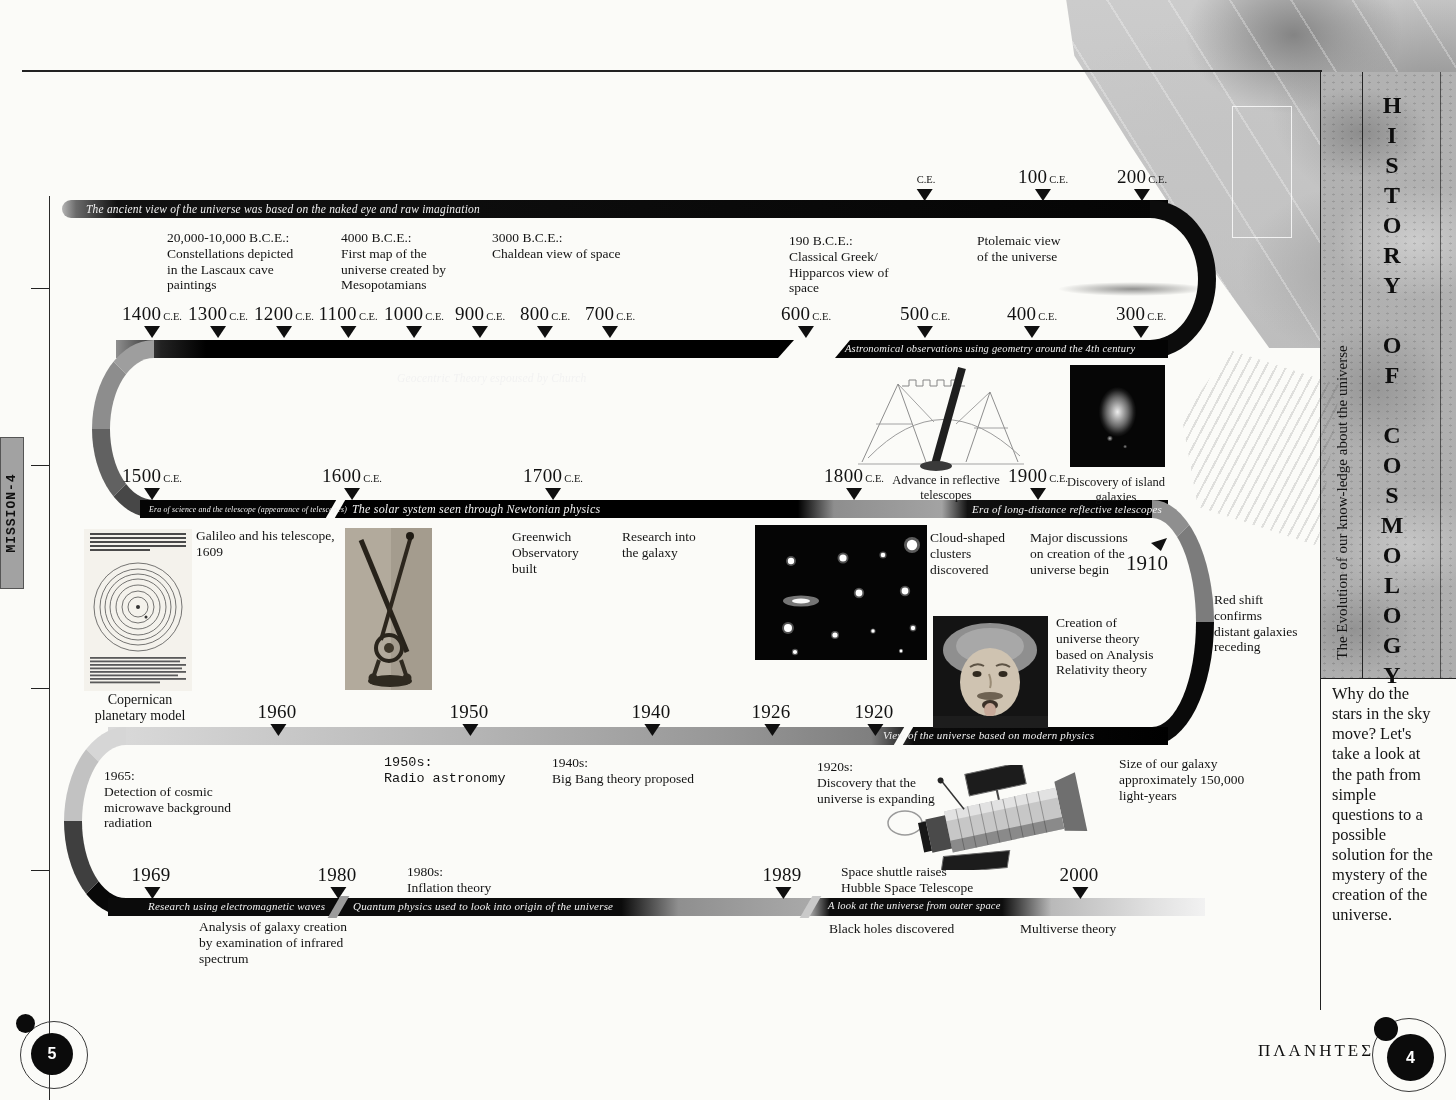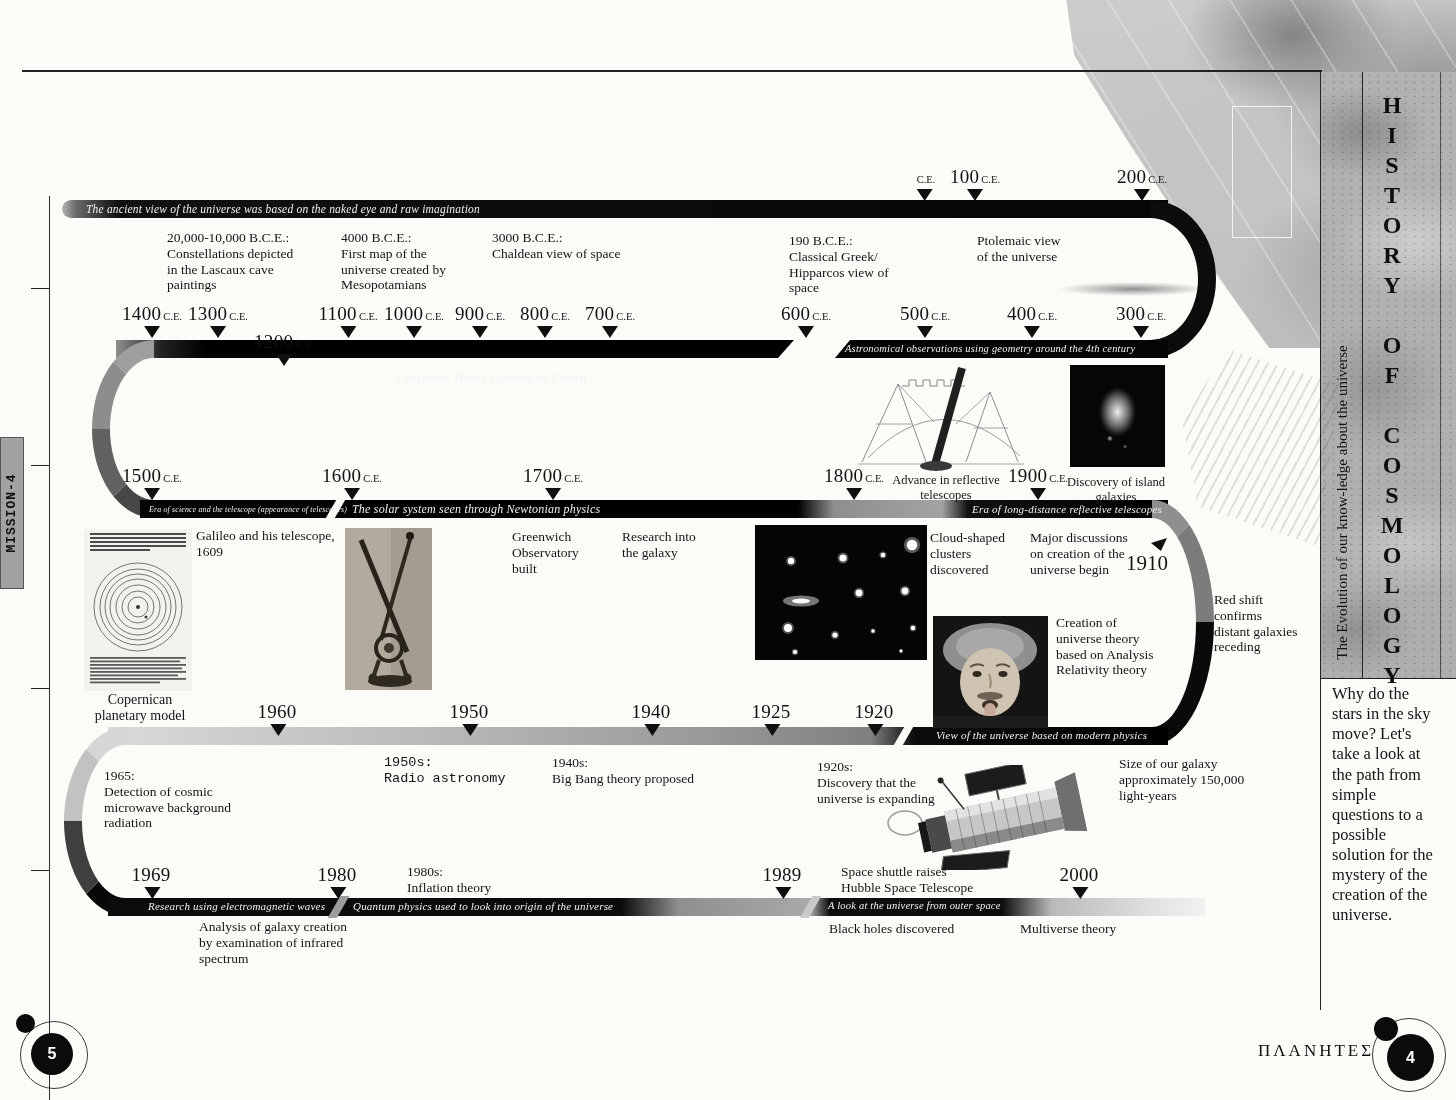--- a/index.html
+++ b/index.html
@@ -123,50 +123,50 @@
   <div class="slash" style="left:899px;top:725px;background:#fbfbf8;"></div>
   <div class="slash" style="left:334px;top:896px;background:#9c9c9c;"></div>
   <div class="slash" style="left:806px;top:896px;background:#c9c9c9;"></div>
 
   <span class="bl" style="left:86px;top:203px;">The ancient view of the universe was based on the naked eye and raw imagination</span>
   <span class="bl" style="left:397px;top:342px;margin-top:30px;">Geocentric Theory espoused by Church</span>
   <span class="bl" style="left:845px;top:343px;font-size:10.5px;">Astronomical observations using geometry around the 4th century</span>
   <span class="bl" style="left:149px;top:504px;font-size:8.5px;transform:scaleX(.92);transform-origin:left;">Era of science and the telescope (appearance of telescopes)</span>
   <span class="bl" style="left:352px;top:502px;font-size:12px;">The solar system seen through Newtonian physics</span>
   <span class="bl" style="left:972px;top:503px;font-size:11px;">Era of long-distance reflective telescopes</span>
-  <span class="bl" style="left:936px;top:729px;font-size:11px;text-align:right;">View of the universe based on modern physics</span>
+  <span class="bl" style="left:883px;top:729px;font-size:11px;text-align:right;">View of the universe based on modern physics</span>
   <span class="bl" style="left:148px;top:900px;font-size:11px;">Research using electromagnetic waves</span>
   <span class="bl" style="left:353px;top:900px;font-size:11px;">Quantum physics used to look into origin of the universe</span>
   <span class="bl" style="left:828px;top:900px;font-size:10.5px;">A look at the universe from outer space</span>
 
   <div id="timeline-layer">
       <div class="marker" style="left: 925px; top: 166px;"><span class="yr"></span><span class="ce">C.E.</span><i class="tri"></i></div>
-      <div class="marker" style="left: 975px; top: 166px;"><span class="yr">100</span><span class="ce">C.E.</span><i class="tri"></i></div>
+      <div class="marker" style="left: 1043px; top: 166px;"><span class="yr">100</span><span class="ce">C.E.</span><i class="tri"></i></div>
       <div class="marker" style="left: 1142px; top: 166px;"><span class="yr">200</span><span class="ce">C.E.</span><i class="tri"></i></div>
       <div class="marker" style="left: 152px; top: 303px;"><span class="yr">1400</span><span class="ce">C.E.</span><i class="tri"></i></div>
       <div class="marker" style="left: 218px; top: 303px;"><span class="yr">1300</span><span class="ce">C.E.</span><i class="tri"></i></div>
-      <div class="marker" style="left: 284px; top: 303px; margin-top: 28px;"><span class="yr">1200</span><span class="ce">C.E.</span><i class="tri"></i></div>
+      <div class="marker" style="left: 284px; top: 303px;"><span class="yr">1200</span><span class="ce">C.E.</span><i class="tri"></i></div>
       <div class="marker" style="left: 348px; top: 303px;"><span class="yr">1100</span><span class="ce">C.E.</span><i class="tri"></i></div>
       <div class="marker" style="left: 414px; top: 303px;"><span class="yr">1000</span><span class="ce">C.E.</span><i class="tri"></i></div>
       <div class="marker" style="left: 480px; top: 303px;"><span class="yr">900</span><span class="ce">C.E.</span><i class="tri"></i></div>
       <div class="marker" style="left: 545px; top: 303px;"><span class="yr">800</span><span class="ce">C.E.</span><i class="tri"></i></div>
       <div class="marker" style="left: 610px; top: 303px;"><span class="yr">700</span><span class="ce">C.E.</span><i class="tri"></i></div>
       <div class="marker" style="left: 806px; top: 303px;"><span class="yr">600</span><span class="ce">C.E.</span><i class="tri"></i></div>
       <div class="marker" style="left: 925px; top: 303px;"><span class="yr">500</span><span class="ce">C.E.</span><i class="tri"></i></div>
       <div class="marker" style="left: 1032px; top: 303px;"><span class="yr">400</span><span class="ce">C.E.</span><i class="tri"></i></div>
       <div class="marker" style="left: 1141px; top: 303px;"><span class="yr">300</span><span class="ce">C.E.</span><i class="tri"></i></div>
       <div class="marker" style="left: 152px; top: 465px;"><span class="yr">1500</span><span class="ce">C.E.</span><i class="tri"></i></div>
       <div class="marker" style="left: 352px; top: 465px;"><span class="yr">1600</span><span class="ce">C.E.</span><i class="tri"></i></div>
       <div class="marker" style="left: 553px; top: 465px;"><span class="yr">1700</span><span class="ce">C.E.</span><i class="tri"></i></div>
       <div class="marker" style="left: 854px; top: 465px;"><span class="yr">1800</span><span class="ce">C.E.</span><i class="tri"></i></div>
       <div class="marker" style="left: 1038px; top: 465px;"><span class="yr">1900</span><span class="ce">C.E.</span><i class="tri"></i></div>
       <div class="marker" style="left: 278px; top: 701px;"><span class="yr">1960</span><span class="ce"></span><i class="tri"></i></div>
       <div class="marker" style="left: 470px; top: 701px;"><span class="yr">1950</span><span class="ce"></span><i class="tri"></i></div>
       <div class="marker" style="left: 652px; top: 701px;"><span class="yr">1940</span><span class="ce"></span><i class="tri"></i></div>
-      <div class="marker" style="left: 772px; top: 701px;"><span class="yr">1925</span><span class="ce"></span><i class="tri"></i></div>
+      <div class="marker" style="left: 772px; top: 701px;"><span class="yr">1926</span><span class="ce"></span><i class="tri"></i></div>
       <div class="marker" style="left: 875px; top: 701px;"><span class="yr">1920</span><span class="ce"></span><i class="tri"></i></div>
       <div class="marker" style="left: 152px; top: 864px;"><span class="yr">1969</span><span class="ce"></span><i class="tri"></i></div>
       <div class="marker" style="left: 338px; top: 864px;"><span class="yr">1980</span><span class="ce"></span><i class="tri"></i></div>
       <div class="marker" style="left: 783px; top: 864px;"><span class="yr">1989</span><span class="ce"></span><i class="tri"></i></div>
       <div class="marker" style="left: 1080px; top: 864px;"><span class="yr">2000</span><span class="ce"></span><i class="tri"></i></div>
       <div class="event" style="left: 167px; top: 230px;">20,000-10,000 B.C.E.:
 Constellations depicted
 in the Lascaux cave
 paintings</div>
       <div class="event" style="left: 341px; top: 230px;">4000 B.C.E.:

